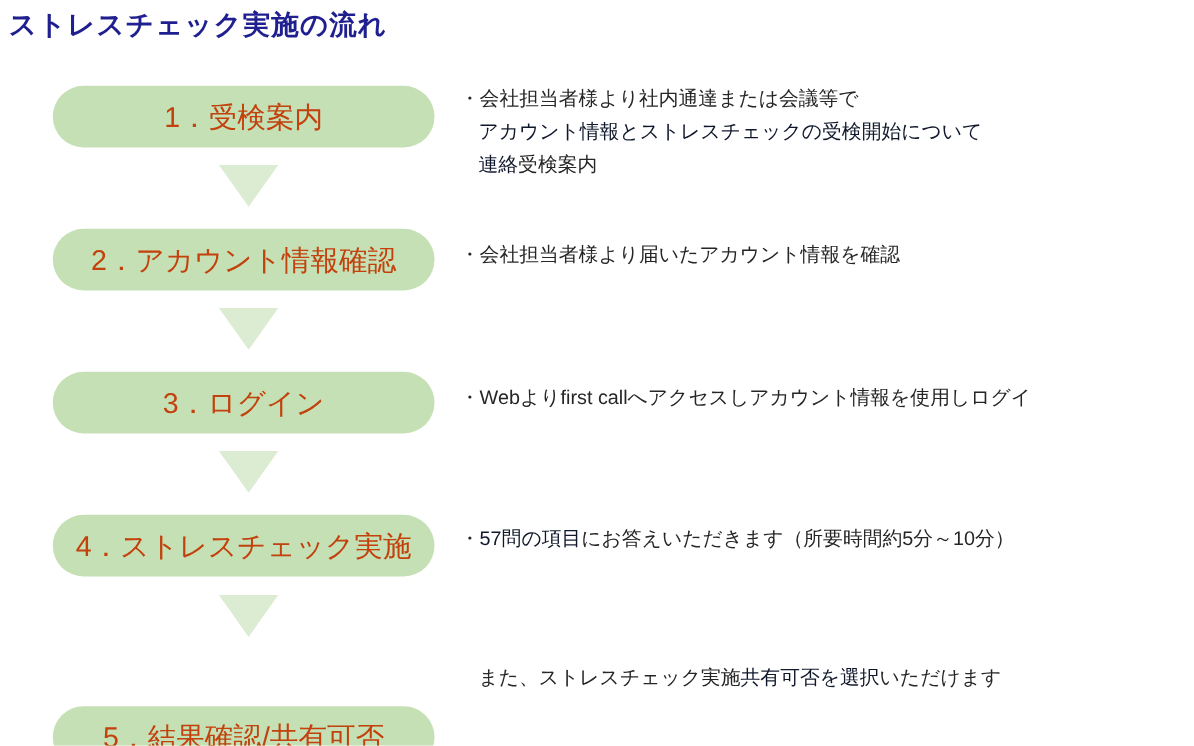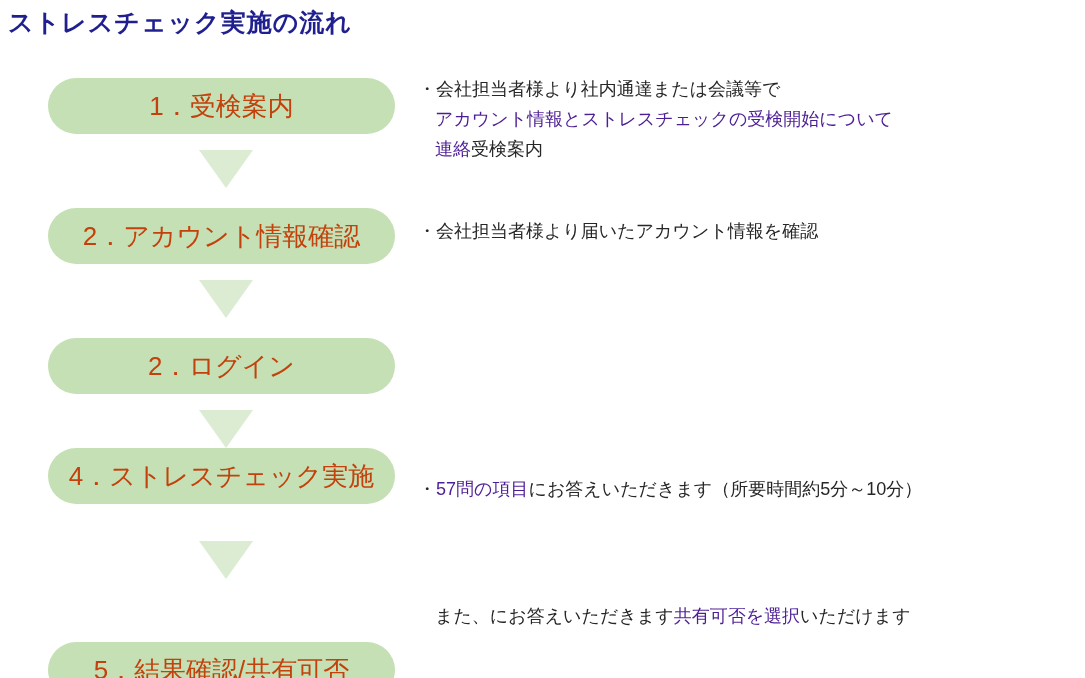--- a/index.html
+++ b/index.html
@@ -33,21 +33,21 @@
     justify-content: center;
   }
   .pill-label {
     font-size: 26px;
     color: #c2410c;
     white-space: nowrap;
   }
   .pill.p1 { top: 78px; }
   .pill.p2 { top: 208px; }
   .pill.p3 { top: 338px; }
-  .pill.p4 { top: 448px; }
+  .pill.p4 { top: 468px; }
   .pill.p5 { top: 598px; margin-top: 44px; }
   .arrow {
     position: absolute;
     left: 199px;
     width: 0;
     height: 0;
     border-left: 27px solid transparent;
     border-right: 27px solid transparent;
     border-top: 38px solid #dcecd2;
   }
@@ -63,21 +63,21 @@
     line-height: 30px;
     color: #262626;
   }
   .desc.d1 { top: 74px; }
   .desc.d2 { top: 216px; }
   .desc.d3 { top: 346px; }
   .desc.d4 { top: 474px; }
   .desc.d5 { top: 601px; }
   .line { white-space: nowrap; }
   .line.indent { padding-left: 17px; }
-  .accent { color: #4c1d95; }
+  .accent { color: #0f172a; }
 </style>
 </head>
 <body>
 
 <div class="canvas">
 
   <div class="page-title">ストレスチェック実施の流れ</div>
 
   <div class="pill p1">
     <span class="pill-label">1．受検案内</span>
@@ -101,40 +101,43 @@
   </div>
   <div class="desc d2">
     <div class="line">
       <span>・会社担当者様より届いたアカウント情報を確認</span>
     </div>
   </div>
 
   <div class="arrow a2"></div>
 
   <div class="pill p3">
-    <span class="pill-label">2．ログイン</span>
+    <span class="pill-label">3．ログイン</span>
   </div>
   <div class="desc d3">
+    <div class="line">
+      <span>・Webよりfirst callへアクセスしアカウント情報を使用しログイ</span>
+    </div>
   </div>
 
   <div class="arrow a3"></div>
 
   <div class="pill p4">
     <span class="pill-label">4．ストレスチェック実施</span>
   </div>
   <div class="desc d4">
     <div class="line">
       <span>・</span><span class="accent">57問の項目</span><span>にお答えいただきます（所要時間約5分～10分）</span>
     </div>
   </div>
 
   <div class="arrow a4"></div>
 
   <div class="pill p5">
     <span class="pill-label">5．結果確認/共有可否</span>
   </div>
   <div class="desc d5">
     <div class="line indent">
-      <span>また、にお答えいただきます</span><span class="accent">共有可否を選択</span><span>いただけます</span>
+      <span>また、ストレスチェック実施</span><span class="accent">共有可否を選択</span><span>いただけます</span>
     </div>
   </div>
 
 </div>
 
 </body></html>

